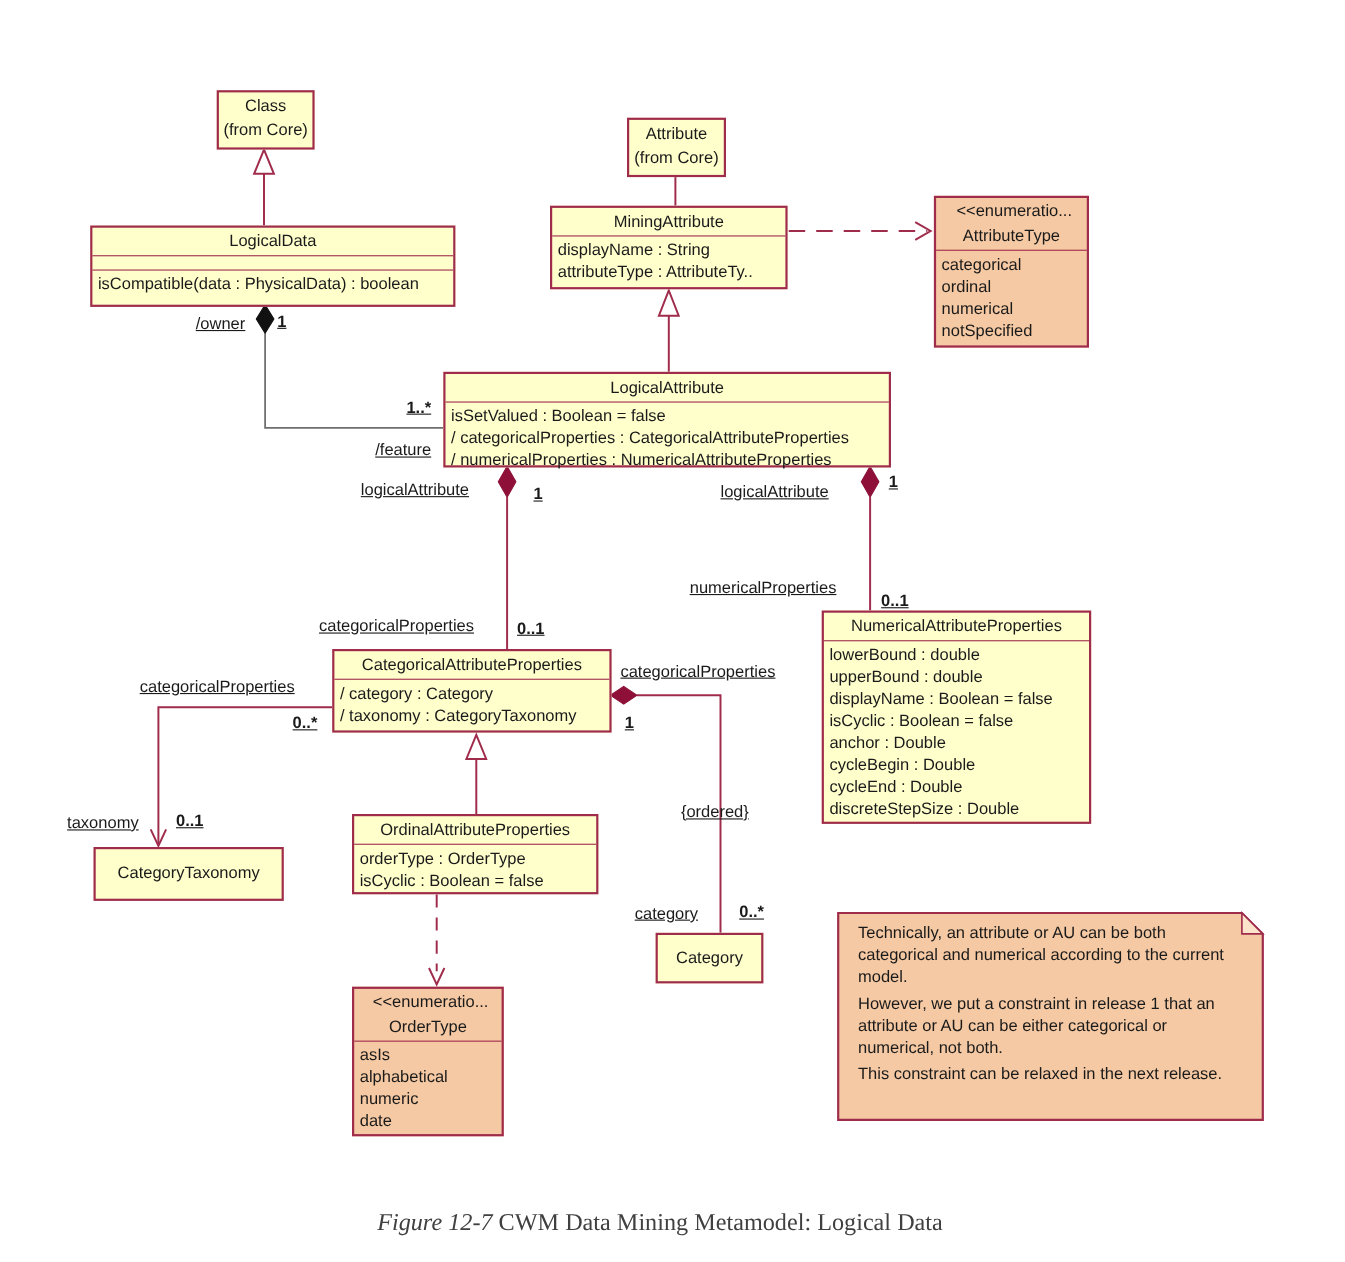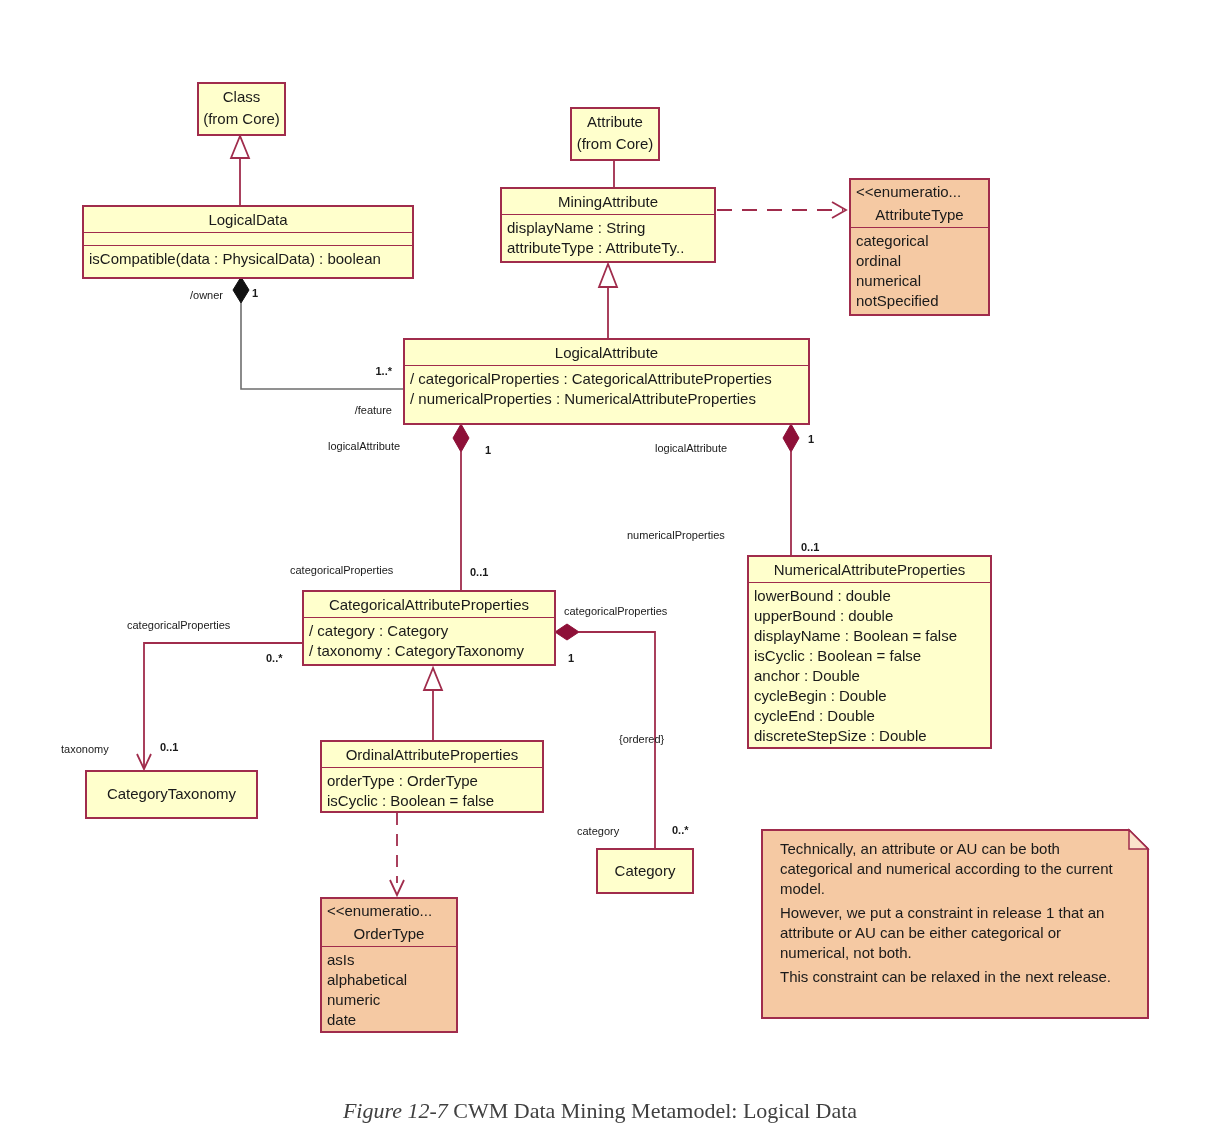--- a/index.html
+++ b/index.html
@@ -21,24 +21,25 @@
     border:2px solid var(--crimson);box-sizing:border-box;
     font-size:15px;line-height:20px;
   }
   .enum-box{background:var(--enumfill);}
   .box-title{text-align:center;padding:3px 4px 2px 4px;white-space:nowrap;}
   .italic{}
   .box-sub{text-align:center;white-space:nowrap;}
   .comp{border-top:1px solid var(--crimson);padding:3px 0 2px 0;}
   .comp.empty{height:12px;padding:0;}
   .attr-line{padding:0 4px 0 5px;white-space:nowrap;}
-  .stereo{padding:2px 0 0 5px;white-space:nowrap;}
+  .stereo{padding:2px 0 0 5px;white-space:nowrap;text-align:center;}
   .lbl{
-    position:absolute;font-size:11px;line-height:16px;white-space:nowrap;
+    position:absolute;font-size:15px;line-height:16px;white-space:nowrap;
     color:var(--ink);
+    text-decoration:underline;
   }
   .mult{font-weight:bold;}
   .right{text-align:right;}
   .note-text{
     position:absolute;font-size:15px;line-height:20px;color:#1a1a1a;
   }
   .note-text p{margin:4px;}
   .caption{
     position:absolute;left:150px;top:1098px;width:900px;text-align:center;
     font-family:"Liberation Serif",serif;font-size:22px;color:#404040;
@@ -146,20 +147,21 @@
     <div class="box-title">LogicalData</div>
     <div class="comp empty"></div>
     <div class="comp">
       <div class="attr-line">isCompatible(data : PhysicalData) : boolean</div>
     </div>
   </div>
 
   <div class="uml-box" style="left:403px;top:338px;width:407px;height:87px;">
     <div class="box-title">LogicalAttribute</div>
     <div class="comp">
+      <div class="attr-line">isSetValued : Boolean = false</div>
       <div class="attr-line">/ categoricalProperties : CategoricalAttributeProperties</div>
       <div class="attr-line">/ numericalProperties : NumericalAttributeProperties</div>
     </div>
   </div>
 
   <div class="uml-box" style="left:302px;top:590px;width:254px;height:76px;">
     <div class="box-title">CategoricalAttributeProperties</div>
     <div class="comp">
       <div class="attr-line">/ category : Category</div>
       <div class="attr-line">/ taxonomy : CategoryTaxonomy</div>

